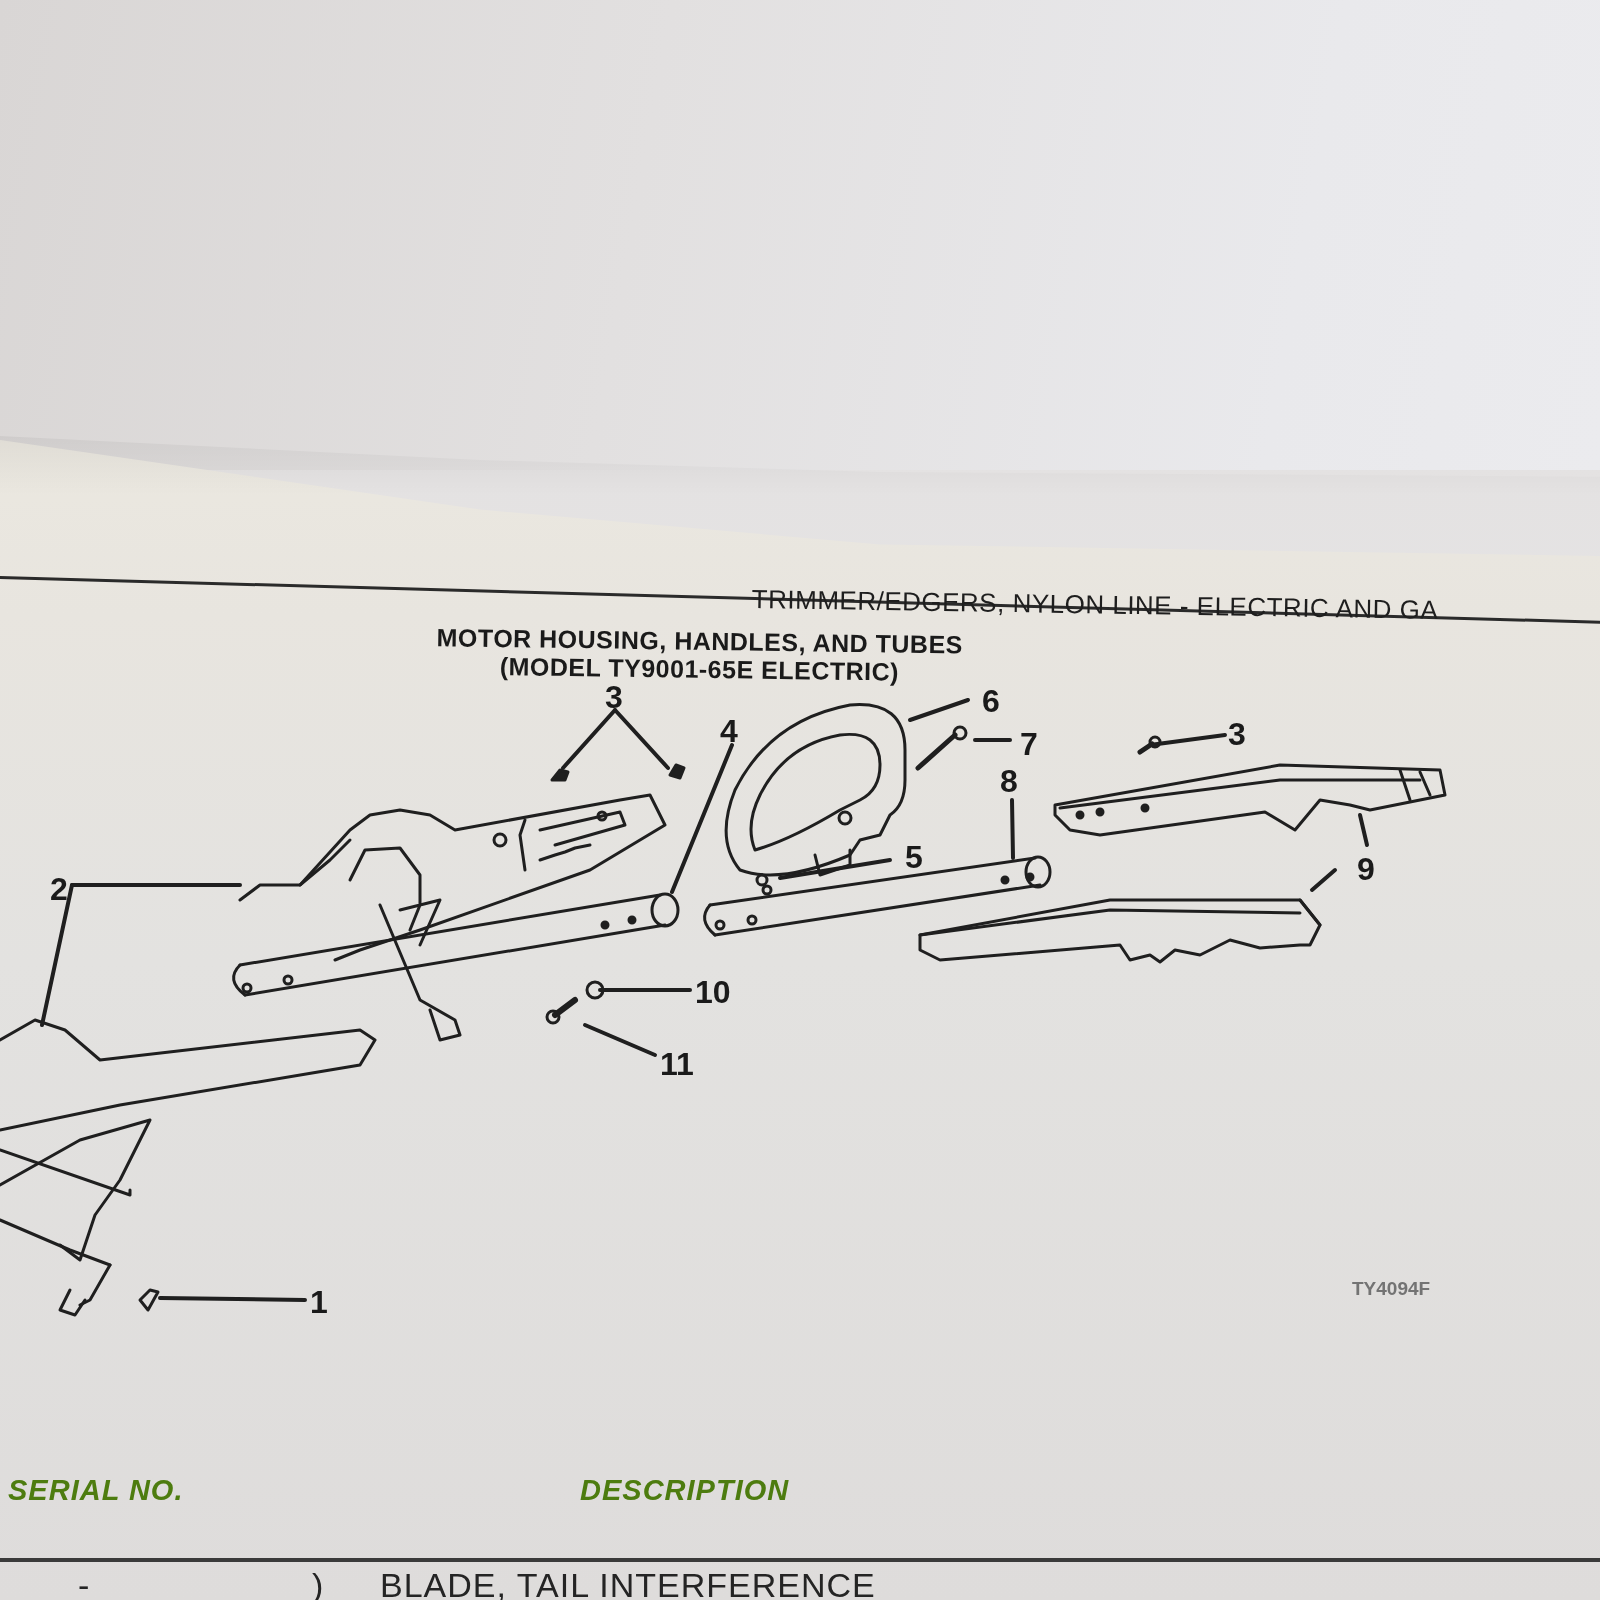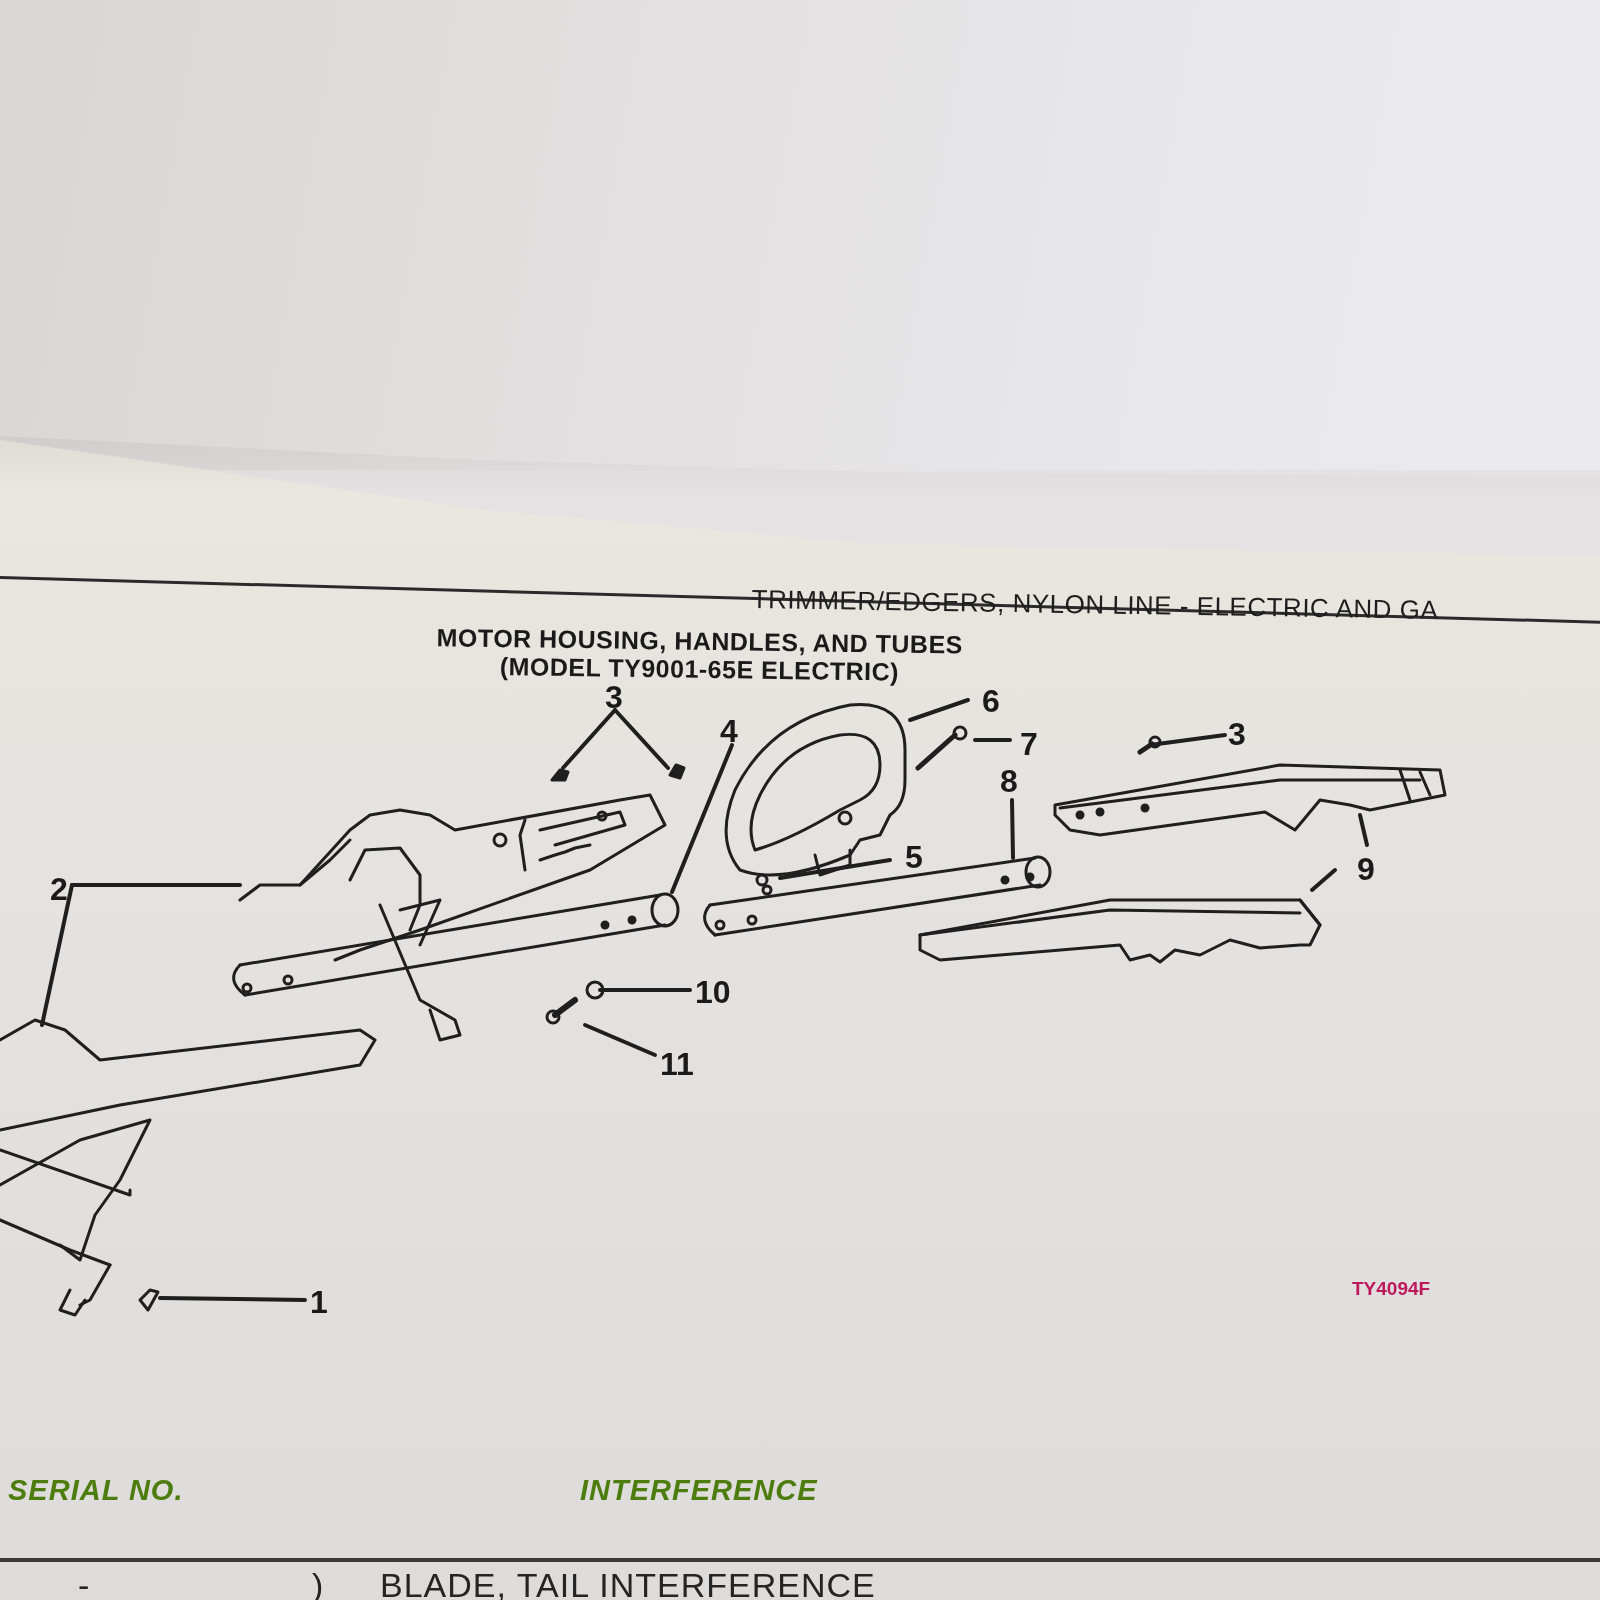--- a/index.html
+++ b/index.html
@@ -30,21 +30,21 @@
   .rule-top {
     position:absolute; left:0; top:576px; width:1620px; height:3px; background:#2a2a2a;
     transform: rotate(1.6deg); transform-origin:left top;
   }
   .section-title {
     position:absolute; left:355px; top:622px; width:690px; text-align:center;
     font-weight:bold; font-size:25px; line-height:28px; color:#1a1a1a; letter-spacing:0.5px;
     transform: rotate(0.8deg); transform-origin:left top;
   }
   .fig-id {
-    position:absolute; left:1352px; top:1278px; font-size:19px; font-weight:bold; color:#be185d;
+    position:absolute; left:1352px; top:1278px; font-size:19px; font-weight:bold; color:#737373;
   }
   .col-head {
     position:absolute; top:1474px; font-style:italic; font-weight:bold; font-size:29px; color:#4d7c0f;
     letter-spacing:1px;
   }
   .rule-bottom {
     position:absolute; left:0; top:1558px; width:1600px; height:4px; background:#3a3a3a;
   }
   .row-text {
     position:absolute; top:1566px; font-size:34px; color:#242424; letter-spacing:1px; white-space:nowrap;
@@ -182,20 +182,20 @@
     <text class="callout" x="50" y="900" font-size="32">2</text>
     <text class="callout" x="695" y="1003" font-size="32">10</text>
     <text class="callout" x="660" y="1075" font-size="32">11</text>
     <text class="callout" x="310" y="1313" font-size="32">1</text>
   </g>
 </svg>
 
 <div class="fig-id">TY4094F</div>
 
 <div class="col-head" style="left:8px;">SERIAL NO.</div>
-<div class="col-head" style="left:580px;">INTERFERENCE</div>
+<div class="col-head" style="left:580px;">DESCRIPTION</div>
 <div class="rule-bottom"></div>
 
 <div>
   <span class="row-text" style="left:78px;">-</span>
   <span class="row-text" style="left:312px;">)</span>
   <span class="row-text" style="left:380px;">BLADE, TAIL INTERFERENCE</span>
 </div>
 
 </body></html>

